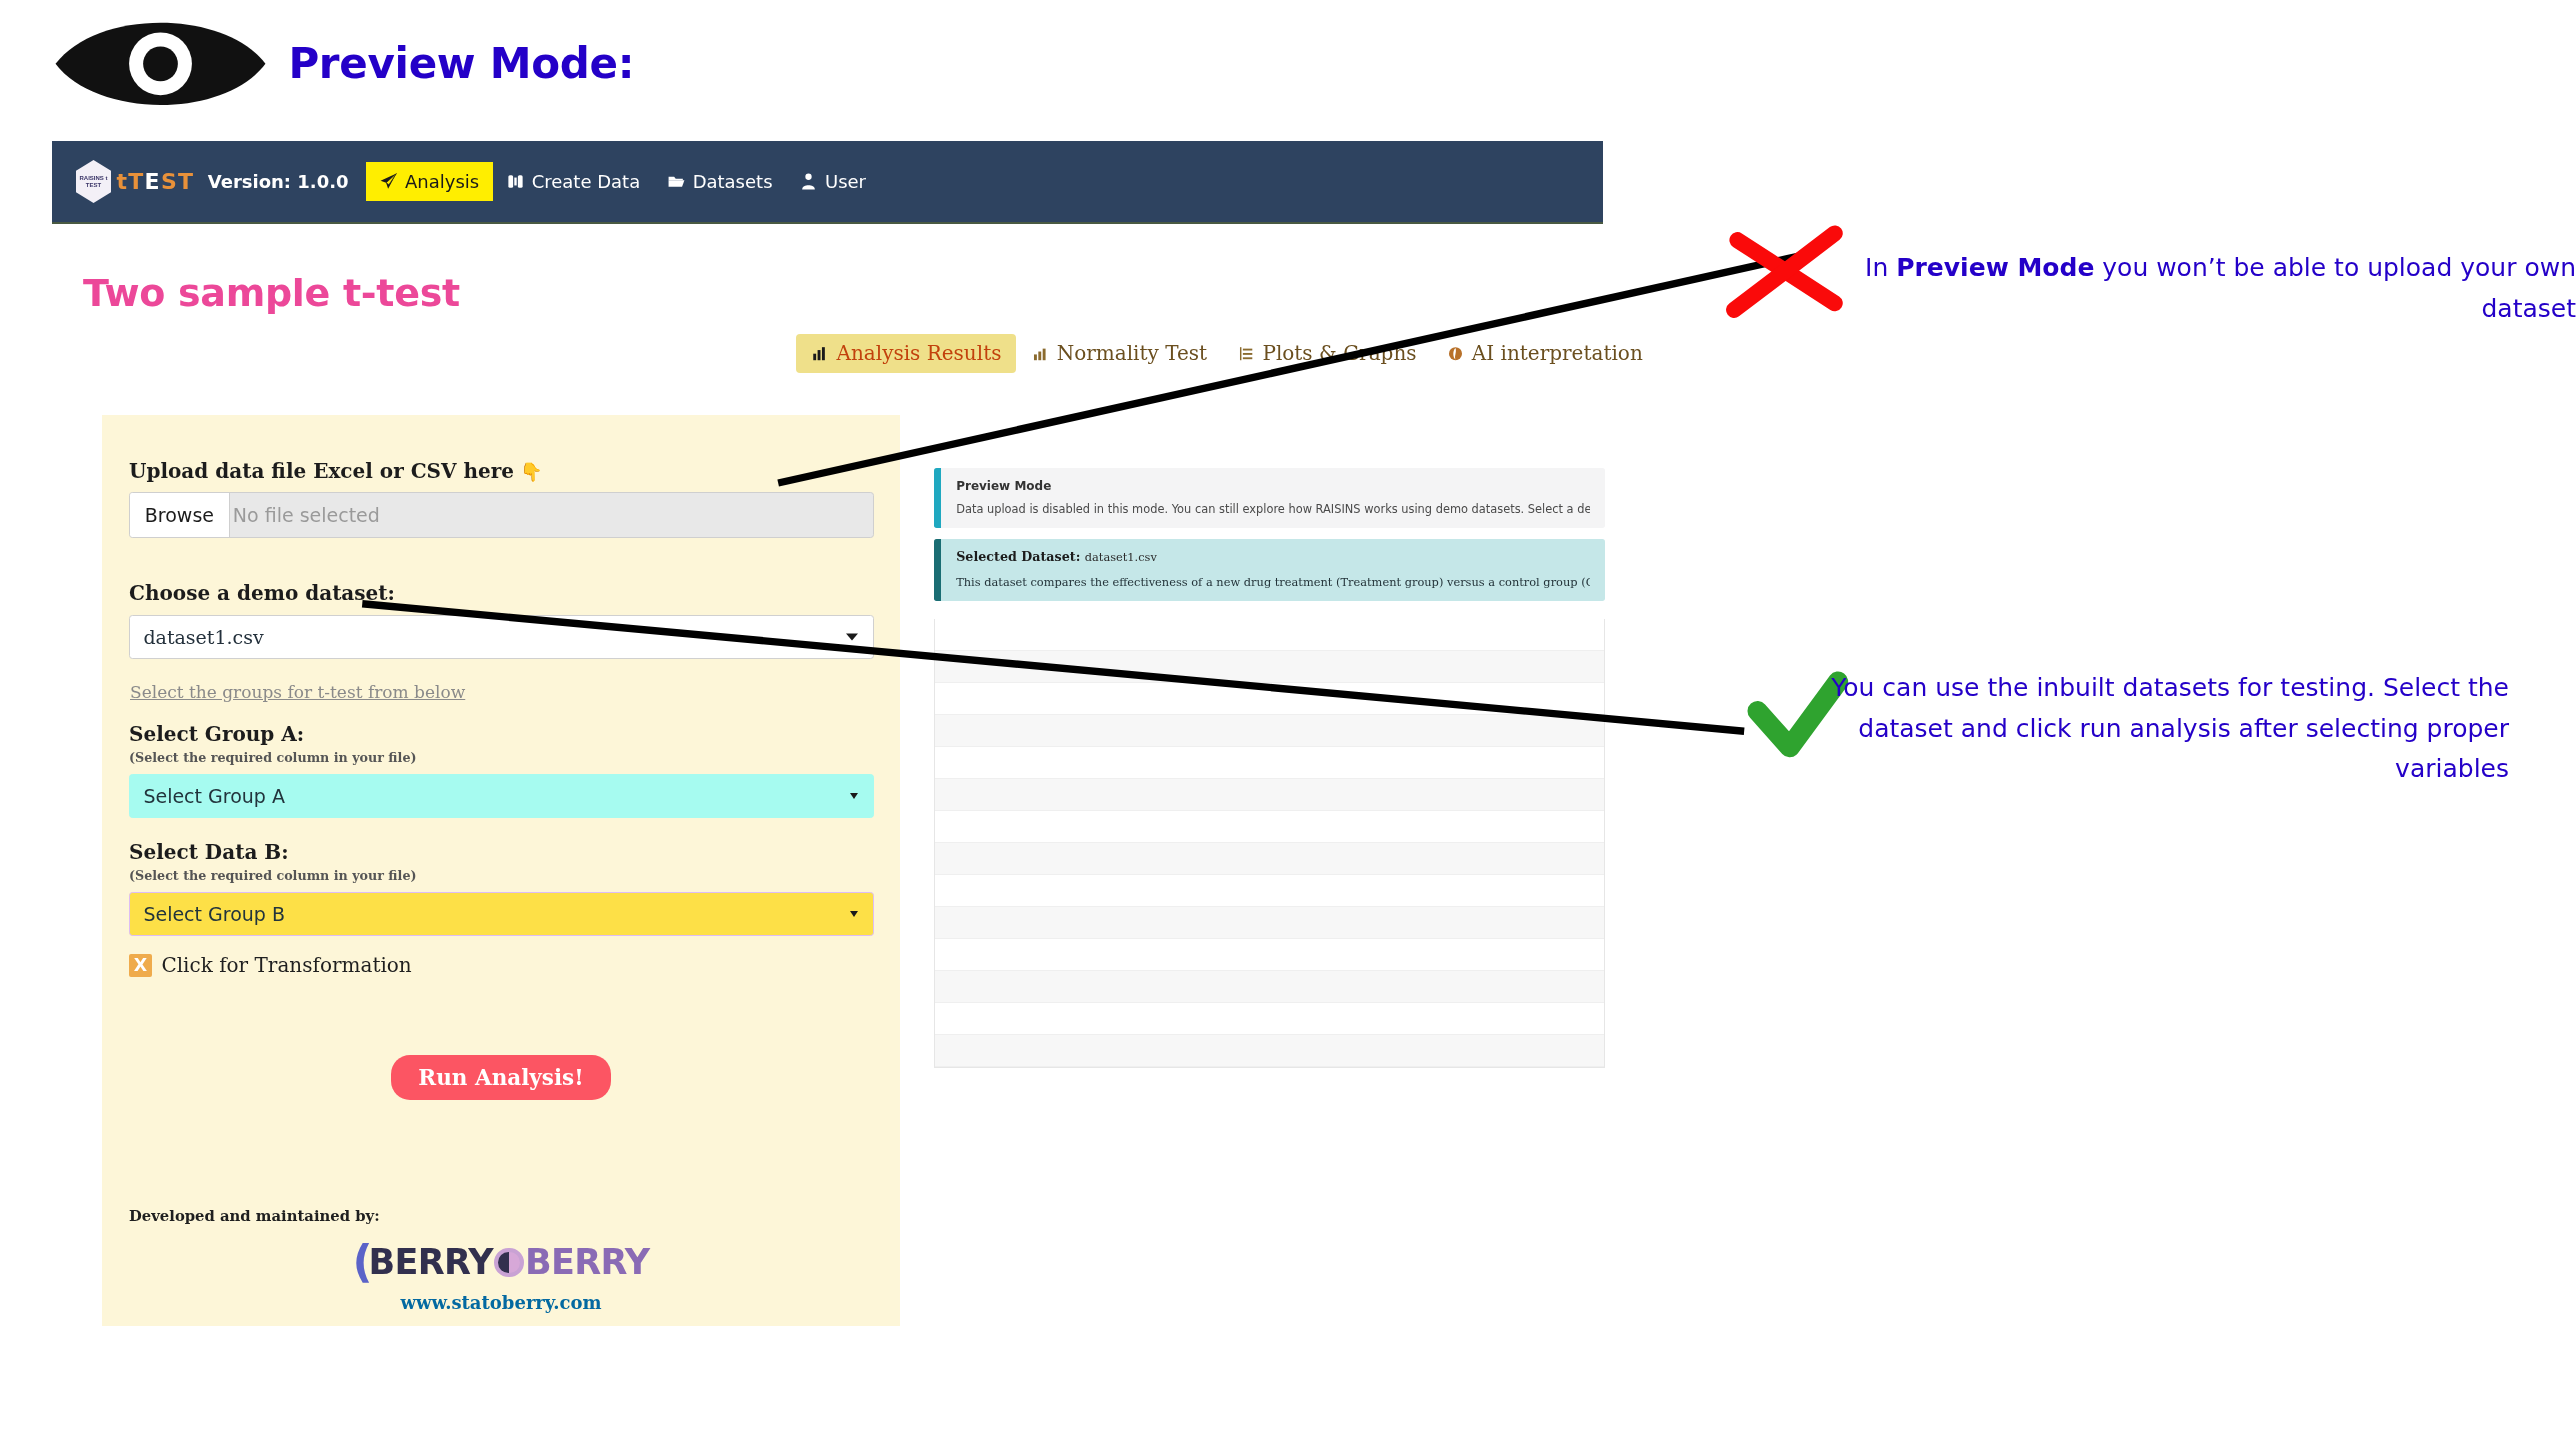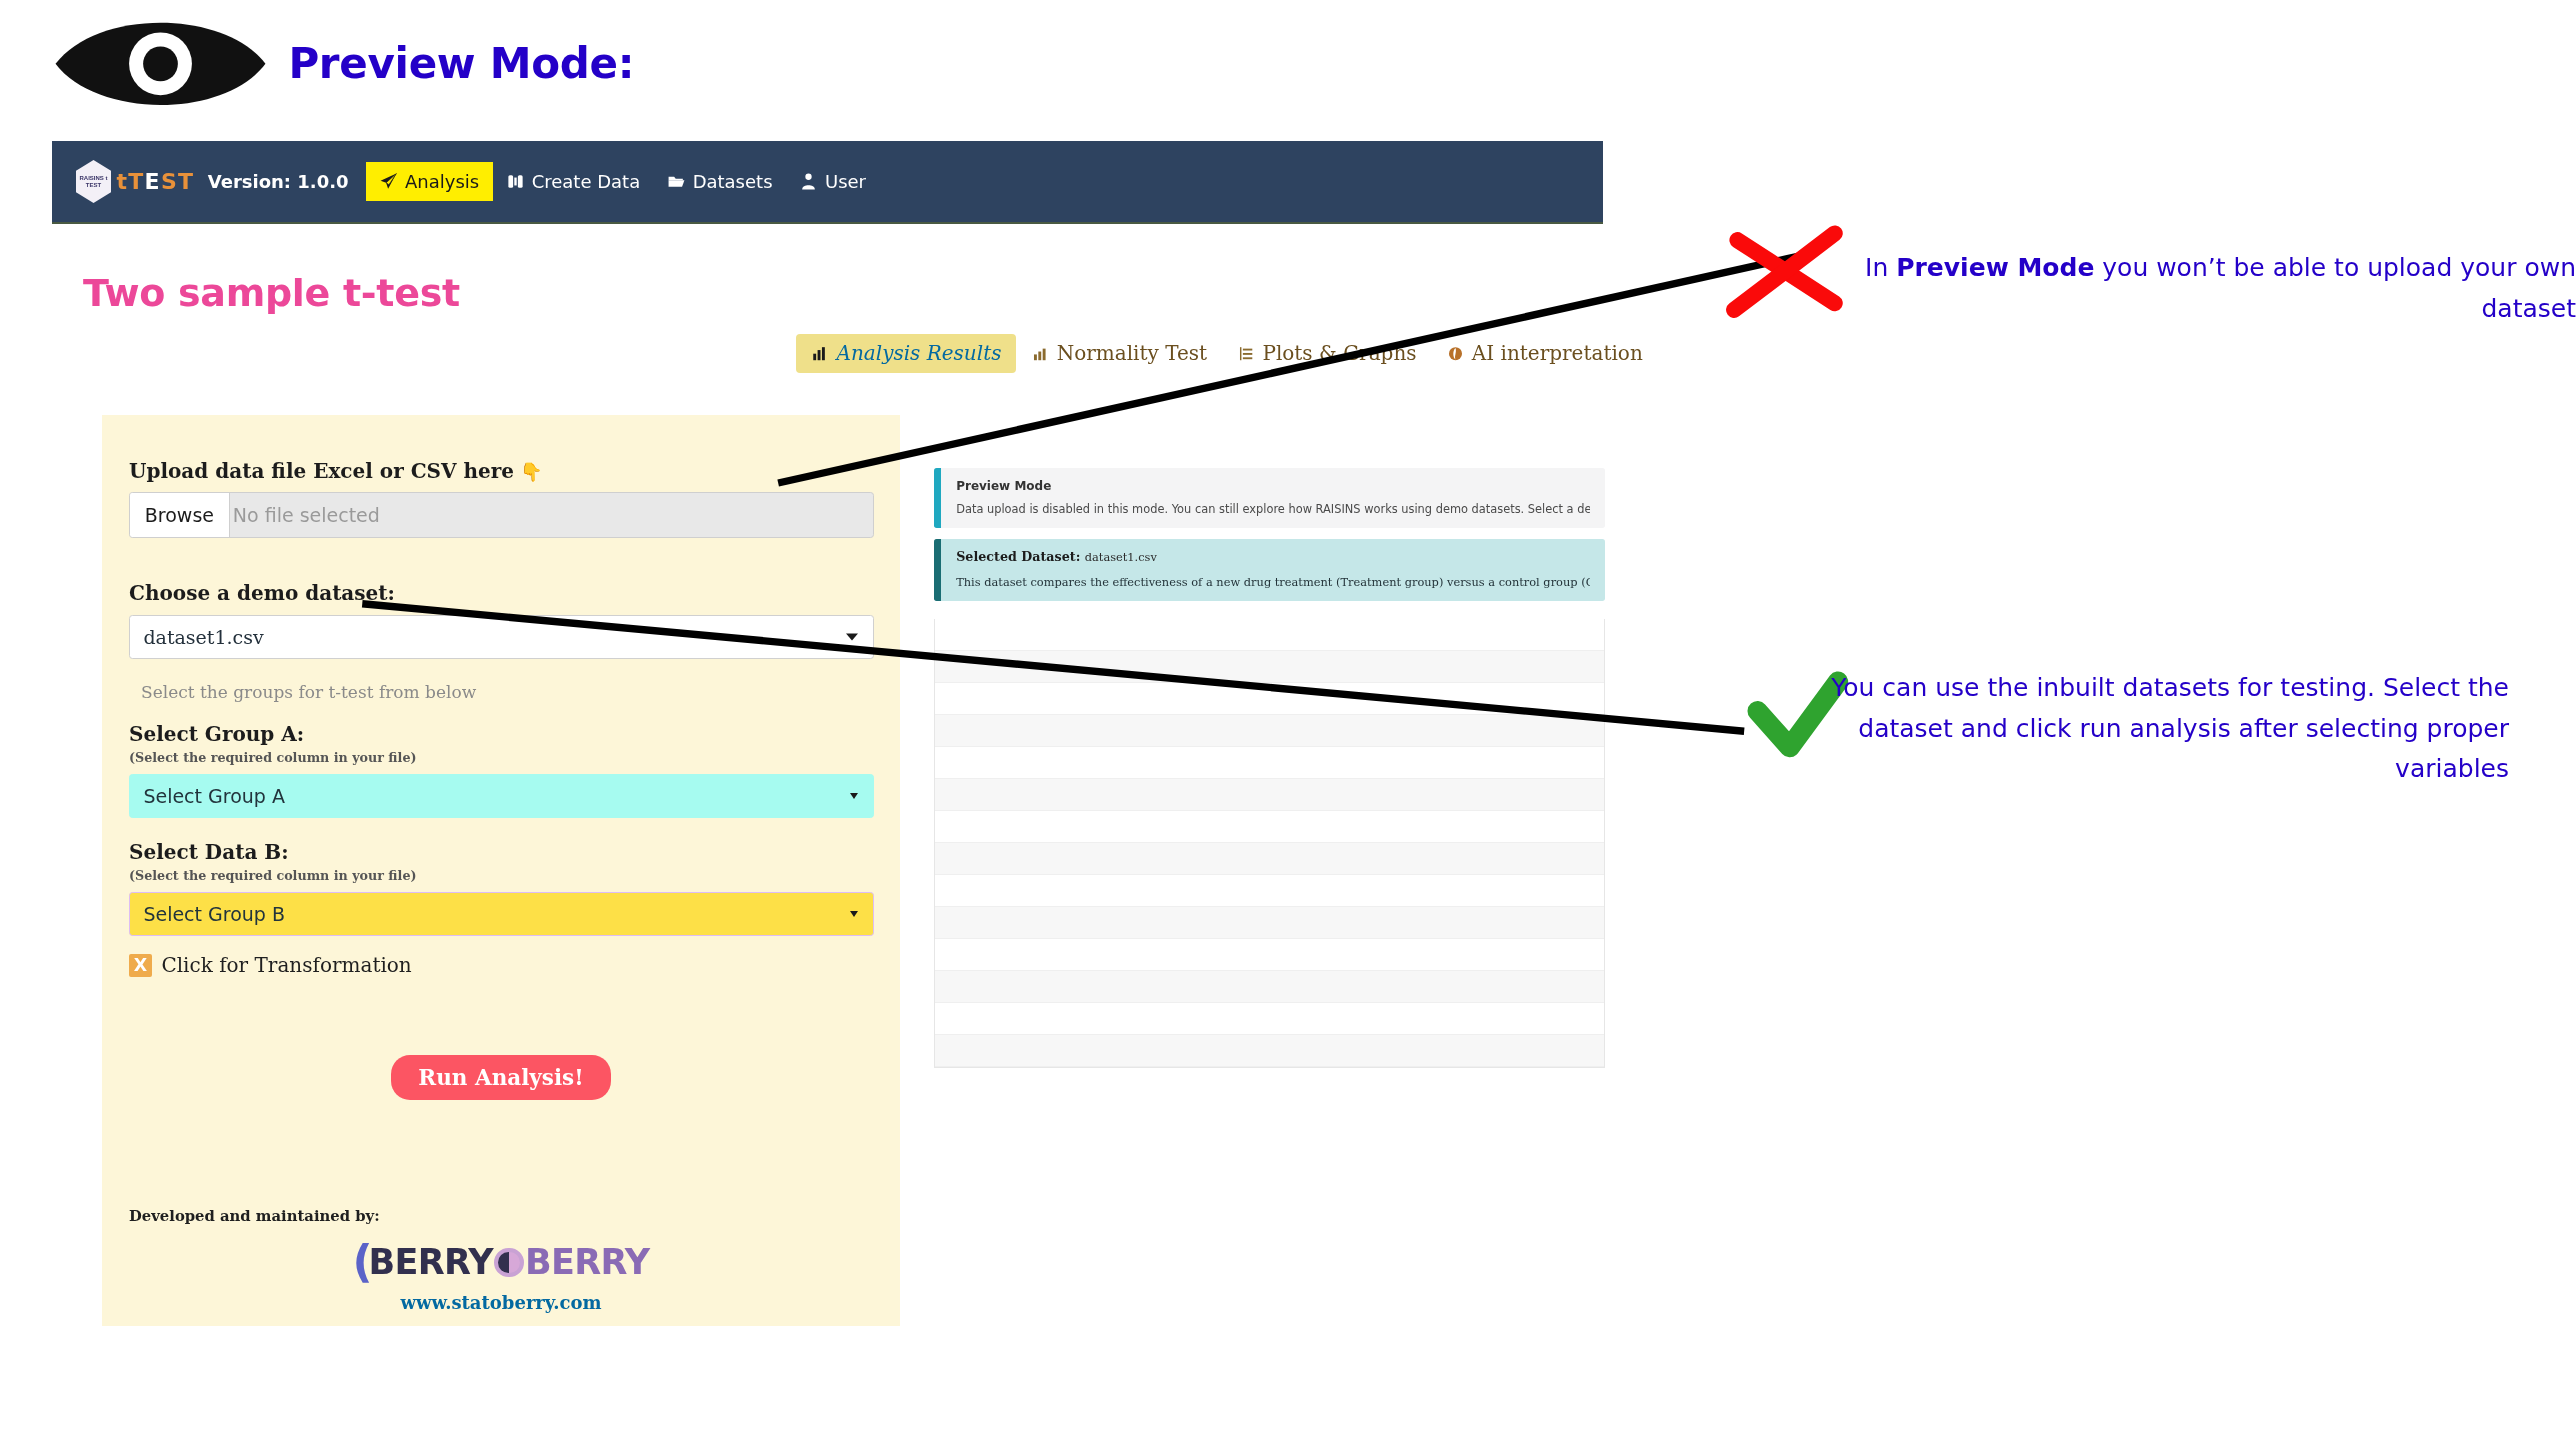--- a/index.html
+++ b/index.html
@@ -76,21 +76,21 @@
   .tabs {
     position: absolute; left: 796px; top: 334px;
     display: flex; align-items: center; gap: 0px;
   }
   .tab {
     display:flex; align-items:center; gap:6.7px;
     font-family:"DejaVu Serif", serif; font-size: 20px;
     color:#6b4f1f; padding: 7.4px 14.8px; white-space: nowrap;
     border-radius: 4px; cursor:pointer;
   }
-  .tab.active { background:#efe08a; color:#0369a1;font-style:italic; }
+  .tab.active { background:#efe08a; color:#c2410c; }
   .tab-ico { width:19px; height:17.4px; display:inline-block; }
 
   
   .form-panel {
     position:absolute; left:102px; top:415px;
     width:798px; height:911px;
     background:#fdf6d8;
     overflow:hidden;
   }
   .fp-inner { padding: 24px 27px 0 27px; }
@@ -132,21 +132,21 @@
     border-top: 7.4px solid #1a1a1a;
   }
   .select-box.group-a { background:#a6fbf0; border-color:#a6fbf0;
      font-family:"DejaVu Sans", sans-serif; color:#22343c; }
   .select-box.group-b { background:#fde047; border-color:#ddbdf5;
      font-family:"DejaVu Sans", sans-serif; color:#22343c; }
   .select-box.group-a .caret, .select-box.group-b .caret {
      border-top-width: 6px; border-left-width:4.7px; border-right-width:4.7px; }
   .hint-text {
     font-family:"DejaVu Serif", serif; font-size: 17px;
-    color:#8a8a8a; margin: 23px 0 20px 12px;
+    color:#8a8a8a; margin: 23px 0 20px 1px; text-decoration: underline;
   }
   .group-head {
     font-family:"DejaVu Serif", serif; font-weight:bold;
     font-size:20px; color:#1c1c1c; margin-bottom:4px;
   }
   .group-sub {
     font-family:"DejaVu Serif", serif; font-weight:bold;
     font-size: 12.7px; color:#555; margin-bottom: 9.4px;
   }
   .transform-row {

